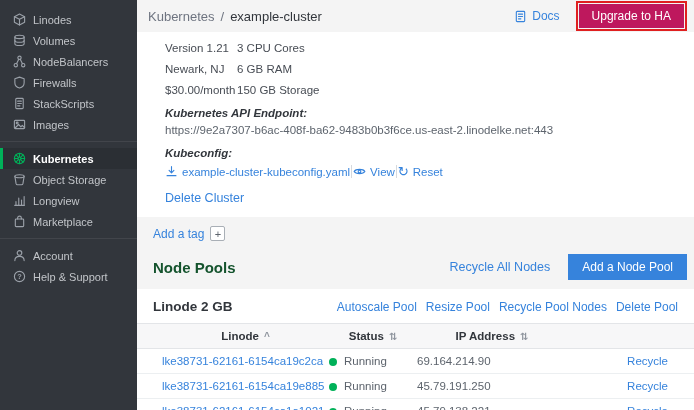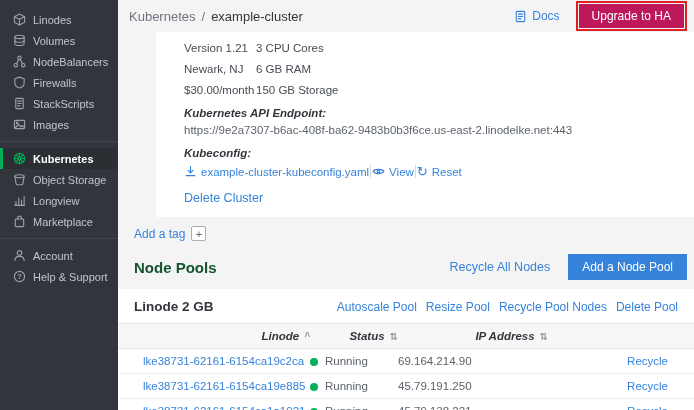--- a/index.html
+++ b/index.html
@@ -1,21 +1,21 @@
 <!DOCTYPE html>
 <html><head>
 <meta charset="utf-8">
 <style>
   * { margin:0; padding:0; box-sizing:border-box; }
   html,body { background:#dfe1e3; }
   body { font-family:"Liberation Sans","DejaVu Sans",sans-serif; }
   .app { width:694px; height:410px; display:flex; background:#f4f4f4; overflow:hidden; position:relative; }
 
   
-  .sidebar { width:118px; flex-shrink:0; background:#32363c; color:#c2c5c9; padding-top:8px; }
+  .sidebar { width:137px; flex-shrink:0; background:#32363c; color:#c2c5c9; padding-top:8px; }
   .nav-group { padding:1px 0 6px; }
   .nav-group + .nav-group { border-top:1px solid rgba(255,255,255,0.08); padding-top:6px; }
   .nav-item { display:flex; align-items:center; gap:7px; height:21px; padding:0 9px; font-size:11px; cursor:pointer; border-left:3px solid transparent; }
   .nav-item .icon { width:14px; height:14px; display:inline-flex; align-items:center; justify-content:center; color:#9ba1a9; }
   .nav-item.active { background:#2b2f34; border-left-color:#00b159; color:#fff; font-weight:bold; }
   .nav-item.active .icon { color:#00b159; }
   .icon svg { width:13px; height:13px; display:block; }
   .icon svg path, .icon svg circle, .icon svg rect, .icon svg ellipse, .icon svg line
     { fill:none; stroke:currentColor; stroke-width:1.2; stroke-linecap:round; stroke-linejoin:round; }
   .icon svg text { fill:currentColor; stroke:none; font-size:8px; font-weight:bold; }
@@ -30,21 +30,21 @@
   .docs-link { display:flex; align-items:center; gap:5px; color:#3683dc; font-size:12px; text-decoration:none; cursor:pointer; margin-right:16px; }
   .docs-link .icon { color:#3683dc; }
   .annotation-box { border:2px solid #e02020; padding:1px; display:inline-block; }
   .btn { border:none; cursor:pointer; font-family:inherit; }
   .btn.green { background:#be185d; color:#fff; font-size:12px; padding:5px 13px; }
   .btn.blue { background:#3683dc; color:#fff; font-size:12px; padding:6px 14px; }
 
   .card { background:#fff; }
 
   
-  .summary { padding:10px 28px 12px;margin-left:38px; }
+  .summary { padding:10px 28px 12px; }
   .summary-grid { display:grid; grid-template-columns:72px auto; row-gap:9px; font-size:11.5px; color:#474c54; width:220px; }
   .section-label { margin-top:11px; font-size:11.5px; font-weight:bold; color:#32363c;font-style:italic; }
   .endpoint-url { margin-top:5px; font-size:11.5px; color:#5d646d; }
   .kubeconfig-row { margin-top:6px; display:flex; align-items:center; gap:1px; font-size:11.5px; }
   .link { color:#3683dc; cursor:pointer; text-decoration:none; }
   .icon-link { display:flex; align-items:center; gap:4px; color:#3683dc; }
   .icon-link .icon { color:#3683dc; }
   .vsep { width:1px; height:13px; background:#d6d9dd; }
   .delete-cluster { margin-top:13px; font-size:12.5px; }
   .reset-glyph { font-size:13px; line-height:1; }
@@ -58,21 +58,21 @@
   .pools-title { font-size:15px; font-weight:bold; color:#14532d; flex:1; }
   .recycle-all { font-size:12.5px; margin-right:18px; }
 
   
   .pool-card { flex:1; display:flex; flex-direction:column; }
   .pool-head { display:flex; align-items:center; padding:10px 16px 9px; }
   .pool-name { font-size:13.5px; font-weight:bold; color:#32363c; flex:1; }
   .pool-actions { display:flex; gap:9px; font-size:12px; }
 
   table { width:100%; border-collapse:collapse; font-size:11.5px; table-layout:fixed; }
-  thead th { background:#f7f7f8; border-top:1px solid #e3e5e8; border-bottom:1px solid #e3e5e8; color:#32363c; font-weight:bold; text-align:right; padding:6px 0; cursor:pointer;font-style:italic; }
+  thead th { background:#f7f7f8; border-top:1px solid #e3e5e8; border-bottom:1px solid #e3e5e8; color:#32363c; font-weight:bold; text-align:center; padding:6px 0; cursor:pointer; }
   th .sort { color:#8f959e; margin-left:5px; font-size:10px; }
   tbody td { border-bottom:1px solid #eceff1; padding:6px 0; color:#5d646d; }
   .col-linode { width:192px; }
   .col-status { width:88px; }
   .col-ip { width:150px; }
   .cell-pad { padding-left:25px; }
   .cell-right { text-align:right; padding-right:26px; }
   .dot { display:inline-block; width:8px; height:8px; border-radius:50%; background:#00b159; margin-right:7px; vertical-align:-1px; }
 </style>
 </head>

